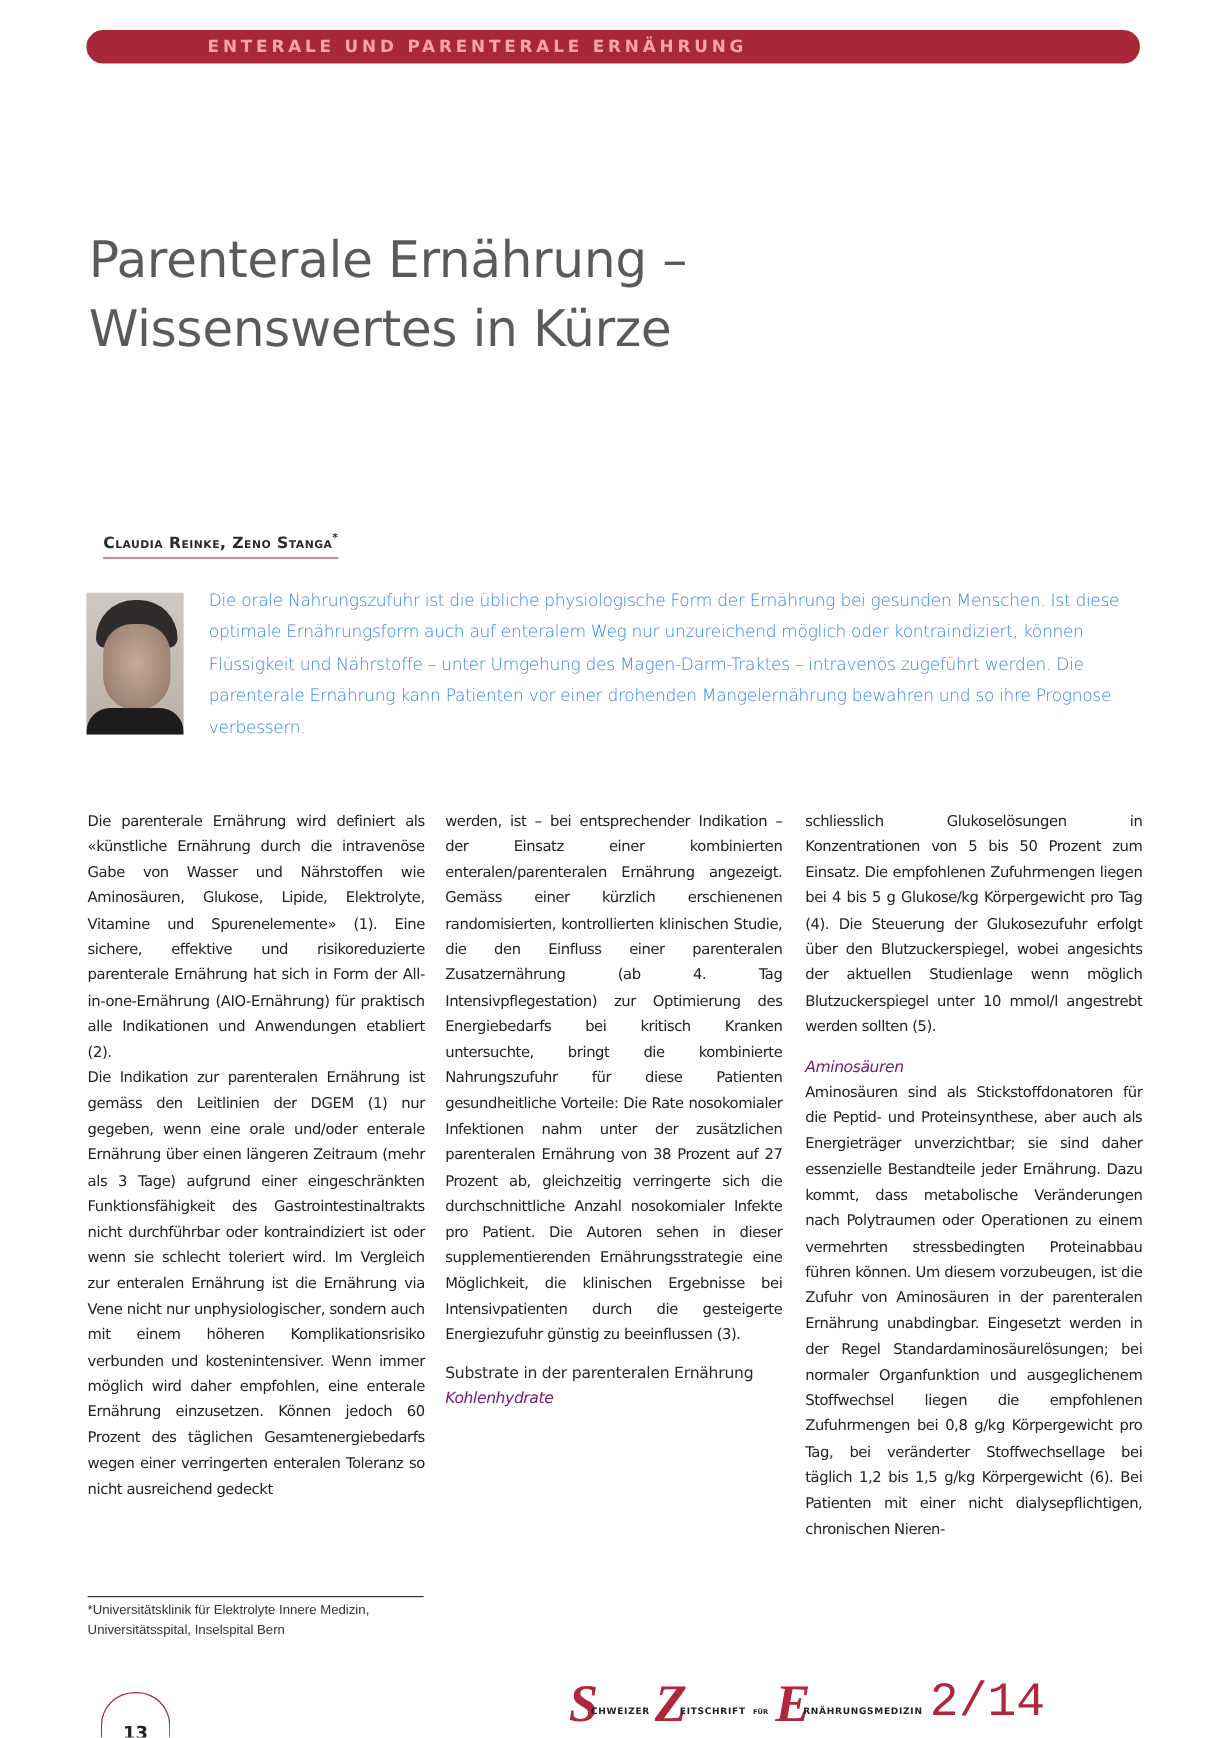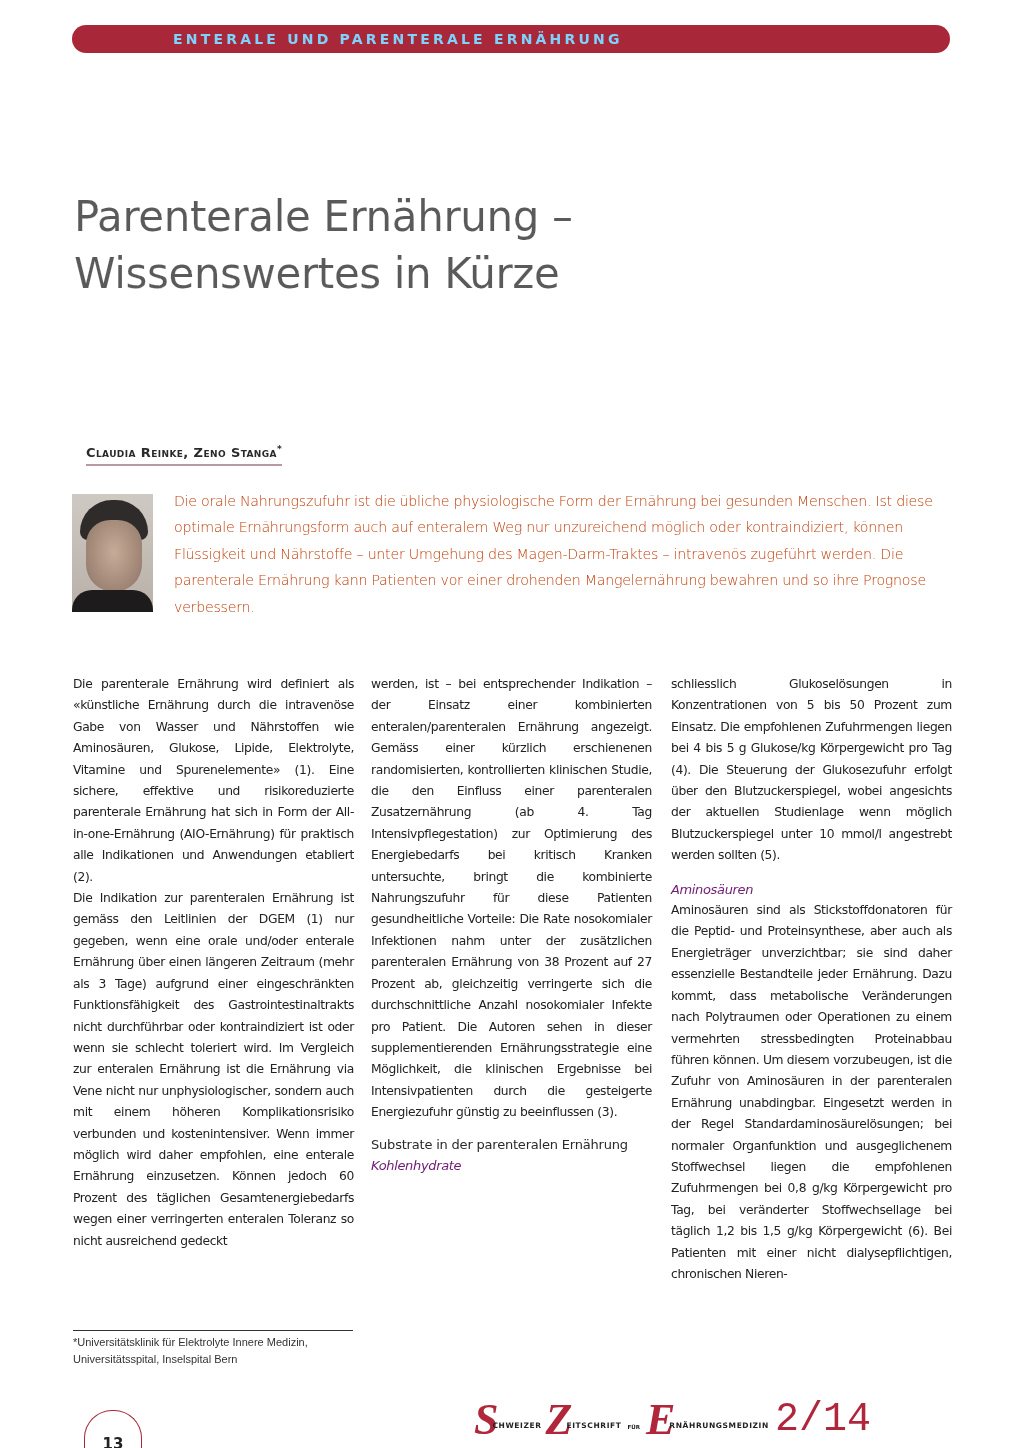--- a/index.html
+++ b/index.html
@@ -6,21 +6,21 @@
     body {
       width: 1024px; height: 1448px; position: relative; overflow: hidden;
       font-family: "DejaVu Sans", sans-serif; color: #2a2a2a;
     }
     .top-banner {
       position: absolute; left: 72px; top: 25px; width: 878px; height: 28px;
       background: #a8283a; border-radius: 14px;
       display: flex; align-items: center;
     }
     .top-banner span {
-      margin-left: 101px; color: #7dd3fc; font-weight: bold;
+      margin-left: 101px; color: #fca5a5; font-weight: bold;
       font-family: "DejaVu Sans", sans-serif; font-size: 14px; letter-spacing: 3.2px;
     }
     .title {
       position: absolute; left: 74px; top: 188px; width: 700px;
       font-family: "DejaVu Sans", sans-serif; font-weight: 200;
       font-size: 42px; line-height: 57px; color: #4a4a4a;
       -webkit-text-stroke: 0.1px #ffffff;
       letter-spacing: -0.4px;
     }
     .title div { font-weight: normal; color: #5a5a5a; }
@@ -45,21 +45,21 @@
       background: radial-gradient(ellipse at 50% 45%, #c7ab98 0%, #9e8474 70%, #7a6558 100%);
       border-radius: 26px 26px 30px 30px;
     }
     .portrait .shirt {
       position: absolute; left: 0; top: 96px; width: 81px; height: 30px;
       background: #1d1b1c; border-radius: 20px 20px 0 0;
     }
     .lead {
       position: absolute; left: 174px; top: 488px; width: 780px;
       font-family: "DejaVu Sans", sans-serif; font-size: 14.2px; line-height: 26.4px;
-      color: #c2410c; font-weight: 300; letter-spacing: -0.25px;
+      color: #3b82f6; font-weight: 300; letter-spacing: -0.25px;
     }
     .lead p { margin: 0; }
     .col {
       position: absolute; top: 674px; width: 281px;
       font-family: "DejaVu Sans", sans-serif; font-size: 12.3px; line-height: 21.4px;
       color: #222222; text-align: justify; letter-spacing: -0.35px;
     }
     .col p { margin: 0; }
     .col1 { left: 73px; }
     .col2 { left: 371px; }

